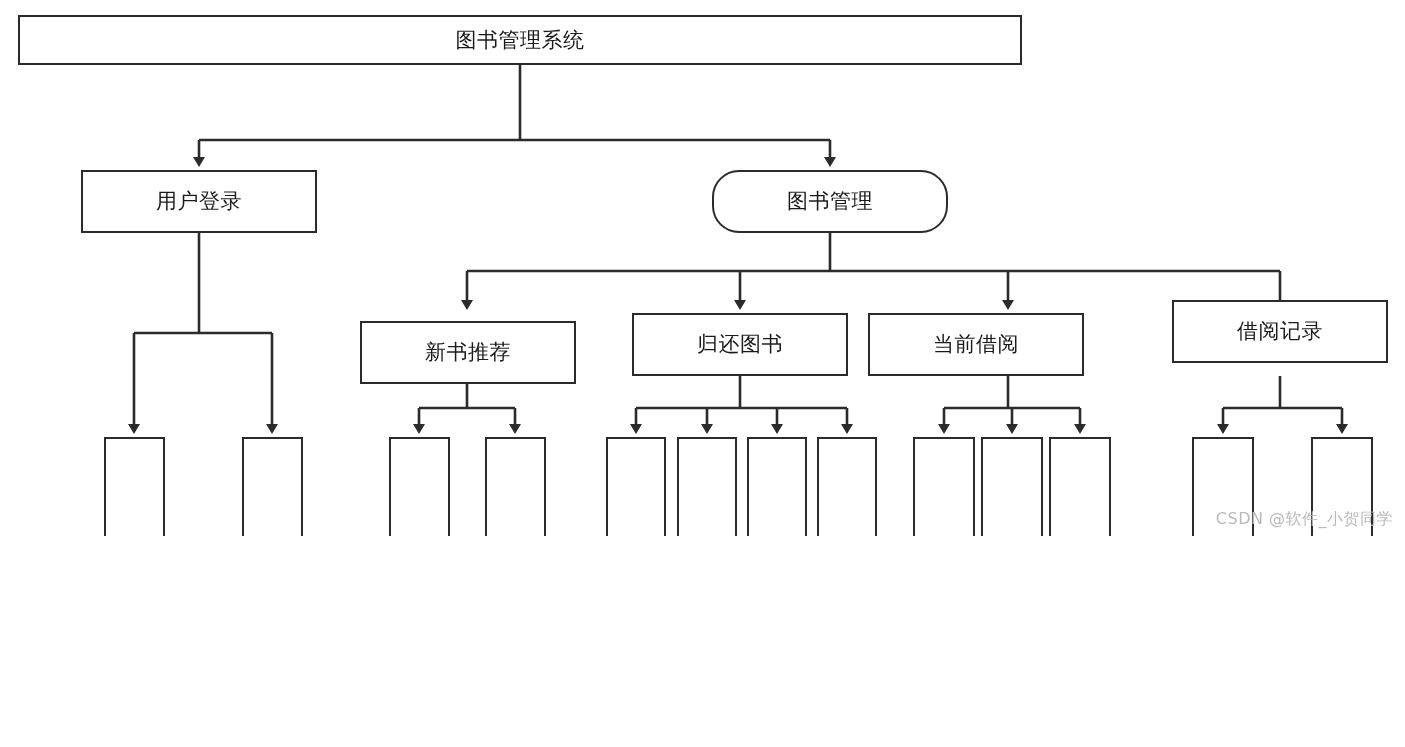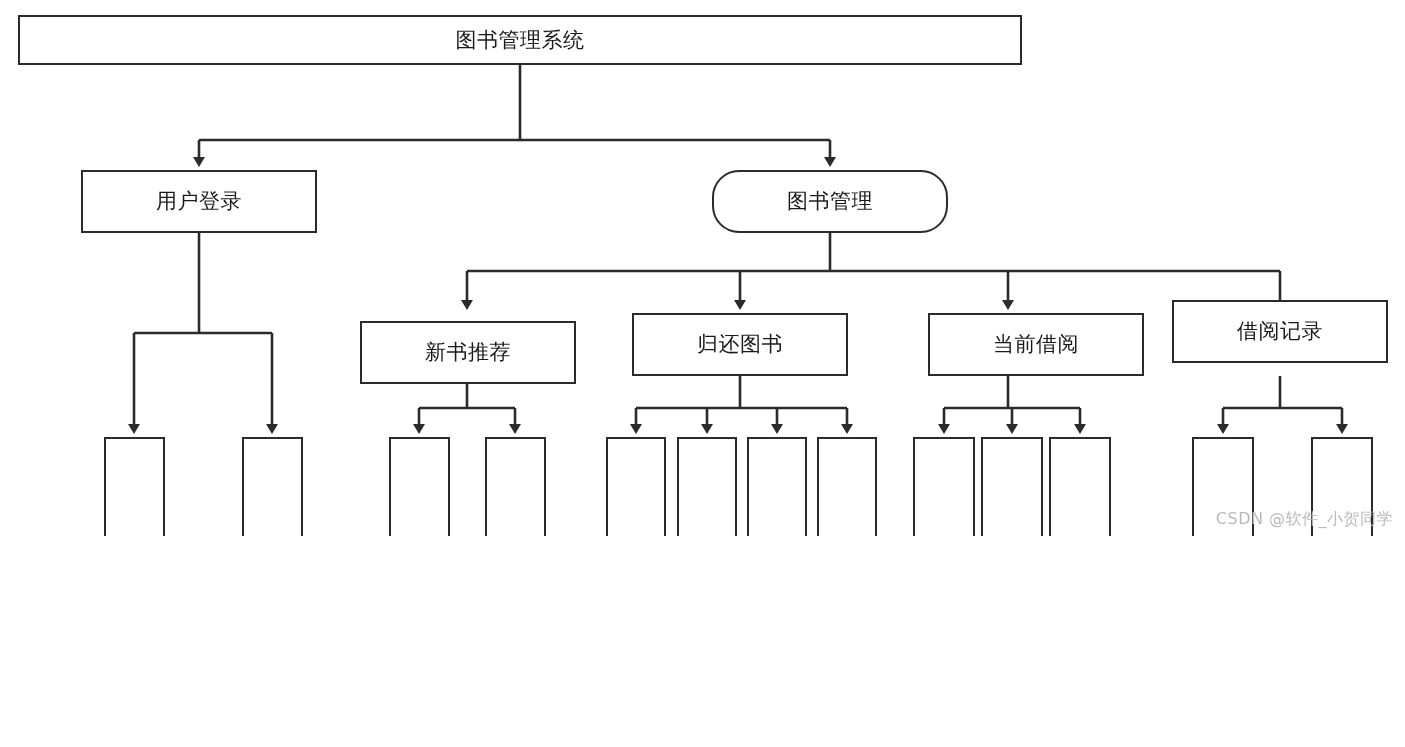--- a/index.html
+++ b/index.html
@@ -125,21 +125,21 @@
   <div class="node h" style="left:712px; top:170px; width:236px; height:63px;border-radius:27px;">
     <span>图书管理</span>
   </div>
 
   <div class="node h" style="left:360px; top:313px; width:216px; height:63px;margin-top:8px;">
     <span>新书推荐</span>
   </div>
   <div class="node h" style="left:632px; top:313px; width:216px; height:63px;">
     <span>归还图书</span>
   </div>
-  <div class="node h" style="left:928px; top:313px; width:216px; height:63px;">
+  <div class="node h" style="left:868px; top:313px; width:216px; height:63px;">
     <span>当前借阅</span>
   </div>
   <div class="node h" style="left:1172px; top:300px; width:216px; height:63px;">
     <span>借阅记录</span>
   </div>
 
   <div class="node v" style="left:104px; top:437px; width:61px; height:296px;">
     <span>用户登录</span>
   </div>
   <div class="node v" style="left:242px; top:437px; width:61px; height:296px;">

